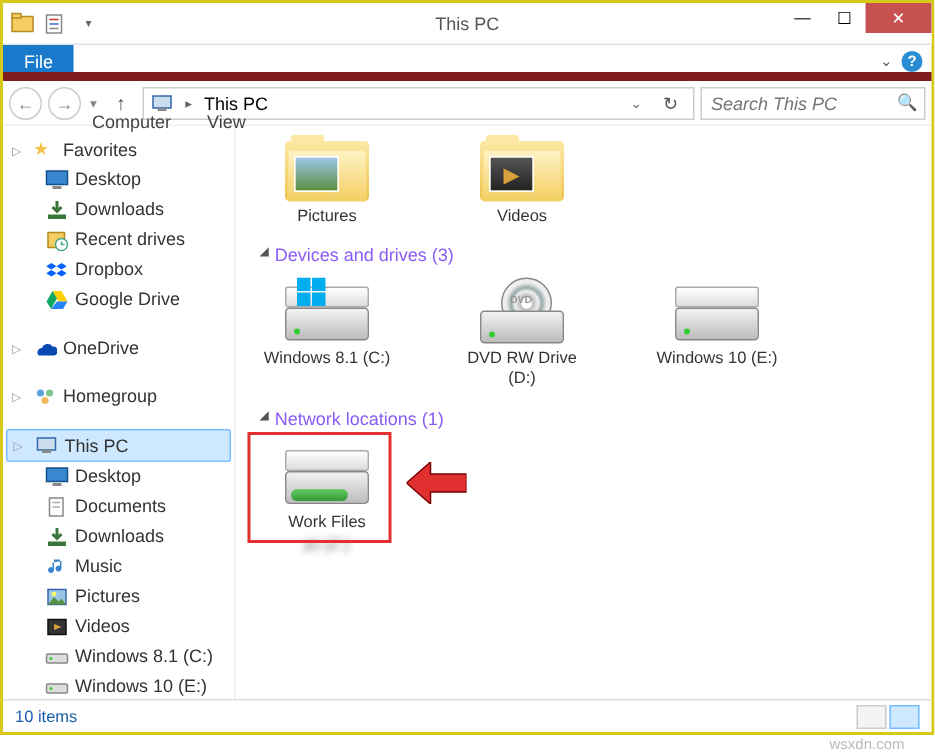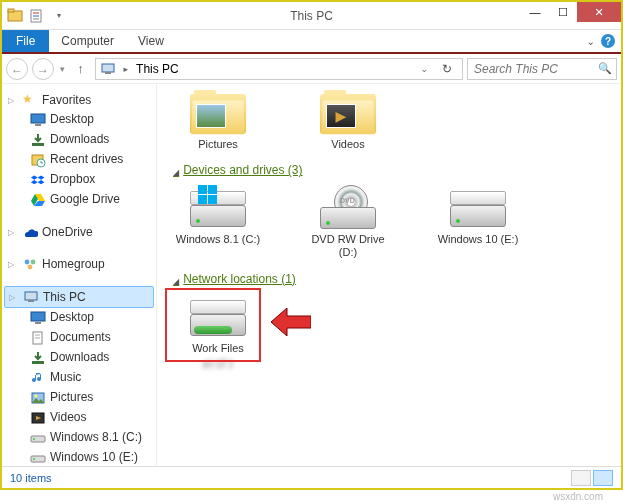--- a/index.html
+++ b/index.html
@@ -5,23 +5,23 @@
 * { box-sizing: border-box; font-family: "Segoe UI", sans-serif; }
 body { margin: 0; padding: 0; width: 623px; height: 504px; overflow: hidden; background: #fff; font-size: 12px; }
 .window { border: 2px solid #d6c91a; width: 623px; height: 490px; background: #fff; display: flex; flex-direction: column; }
 .titlebar { height: 28px; background: #fff; display: flex; align-items: center; border-bottom: 1px solid #e0e0e0; position: relative; }
 .titlebar-left { display: flex; align-items: center; gap: 4px; padding-left: 4px; }
 .qat-item { width: 18px; height: 18px; display: flex; align-items: center; justify-content: center; }
 .title { position: absolute; left: 0; right: 0; text-align: center; font-size: 12px; color: #555; pointer-events: none; }
 .winbtns { position: absolute; right: 0; top: 0; display: flex; }
 .winbtn { width: 28px; height: 20px; display: flex; align-items: center; justify-content: center; font-size: 11px; }
 .winbtn.close { background: #c75050; color: #fff; width: 44px; }
-.ribbonbar { height: 24px; display: flex; align-items: stretch; border-bottom: 2px solid #7f1d1d; position: relative; }
+.ribbonbar { height: 24px; display: flex; align-items: stretch; border-bottom: 6px solid #7f1d1d; position: relative; }
 .filetab { background: #1979ca; color: #fff; padding: 4px 14px; font-size: 12px; }
-.rtab { padding: 4px 12px; color: #444; font-size: 12px; }
+.rtab { padding: 4px 12px; color: #444; font-size: 12px; margin-top: 40px; }
 .ribbon-right { position: absolute; right: 6px; top: 4px; display: flex; gap: 6px; align-items: center; }
 .expand-chevron { color: #555; font-size: 10px; }
 .help-icon { width: 14px; height: 14px; border-radius: 50%; background: #2a8dd4; color: #fff; font-size: 10px; display: flex; align-items: center; justify-content: center; font-weight: bold; }
 .navbar { height: 30px; display: flex; align-items: center; gap: 4px; padding: 0 4px; border-bottom: 1px solid #eee; }
 .navbtn { width: 22px; height: 22px; border-radius: 50%; border: 1px solid #ccc; display: flex; align-items: center; justify-content: center; color: #888; font-size: 12px; }
 .history-drop { color: #888; font-size: 9px; padding: 0 2px; }
 .upbtn { width: 20px; height: 20px; color: #555; display: flex; align-items: center; justify-content: center; font-size: 13px; }
 .addressbar { flex: 1; border: 1px solid #ccc; height: 22px; display: flex; align-items: center; padding: 0 4px; gap: 4px; }
 .addressbar .pc-icon { width: 16px; height: 16px; }
 .addr-drop { font-size: 9px; color: #666; padding: 0 4px; }
@@ -33,21 +33,21 @@
 .navpane { width: 155px; border-right: 1px solid #eee; padding: 6px 2px; overflow-y: auto; font-size: 12px; }
 .navgroup { margin-bottom: 12px; }
 .navhdr { display: flex; align-items: center; gap: 4px; padding: 2px 4px; color: #333; }
 .navhdr.expanded::before { content: "▷"; font-size: 8px; color: #999; width: 10px; display: inline-block; }
 .navhdr.collapsed::before { content: "▷"; font-size: 8px; color: #999; width: 10px; display: inline-block; }
 .navhdr.selected { background: #cde8ff; border: 1px solid #7abdff; border-radius: 2px; }
 .navitem { display: flex; align-items: flex-start; gap: 4px; padding: 2px 4px 2px 26px; color: #333; }
 .icon16 { width: 16px; height: 16px; flex-shrink: 0; }
 .star { color: #f7c24a; }
 .content { flex: 1; overflow: auto; padding: 4px 12px; }
-.section-hdr { color: #4d7c0f; font-size: 12px; margin: 12px 0 6px 4px; display: flex; align-items: flex-end; gap: 4px; text-decoration: underline; }
+.section-hdr { color: #8b5cf6; font-size: 12px; margin: 12px 0 6px 4px; display: flex; align-items: flex-start; gap: 4px; }
 .section-hdr::before { content: "◢"; font-size: 8px; color: #555; }
 .items-row { display: flex; flex-wrap: wrap; gap: 24px 40px; padding-left: 4px; }
 .item { width: 90px; display: flex; flex-direction: column; align-items: center; gap: 2px; }
 .item .lbl { font-size: 11px; text-align: center; color: #333; line-height: 1.2; }
 .item .sub { font-size: 11px; text-align: center; color: #777; filter: blur(2px); }
 .bigicon { width: 64px; height: 48px; display: flex; align-items: center; justify-content: center; }
 .folder-pictures, .folder-videos { position: relative; width: 56px; height: 44px; }
 .folder-back { position: absolute; width: 56px; height: 40px; bottom: 0; background: linear-gradient(#fde9a5,#edc24a); border-radius: 3px; }
 .folder-tab { position: absolute; width: 22px; height: 8px; top: 0; left: 4px; background: #fde9a5; border-radius: 2px 2px 0 0; }
 .folder-front { position: absolute; width: 52px; height: 34px; bottom: 0; left: 2px; background: linear-gradient(#fff3c4,#f3cf63); border-radius: 2px; transform: perspective(80px) rotateX(6deg); }

